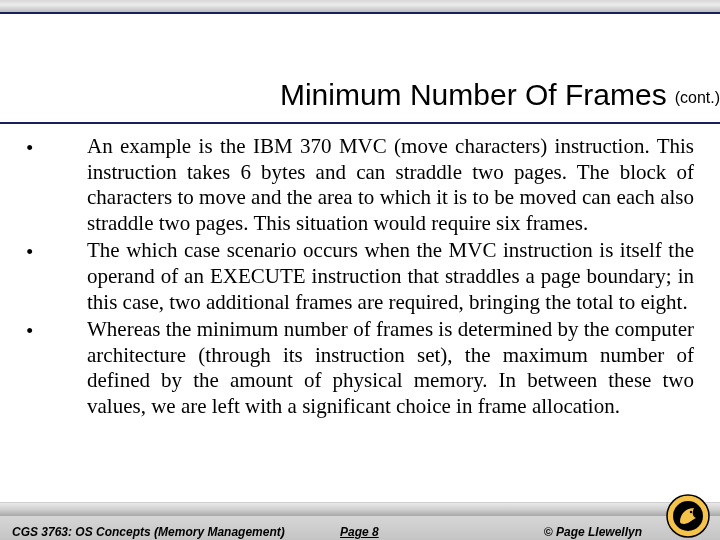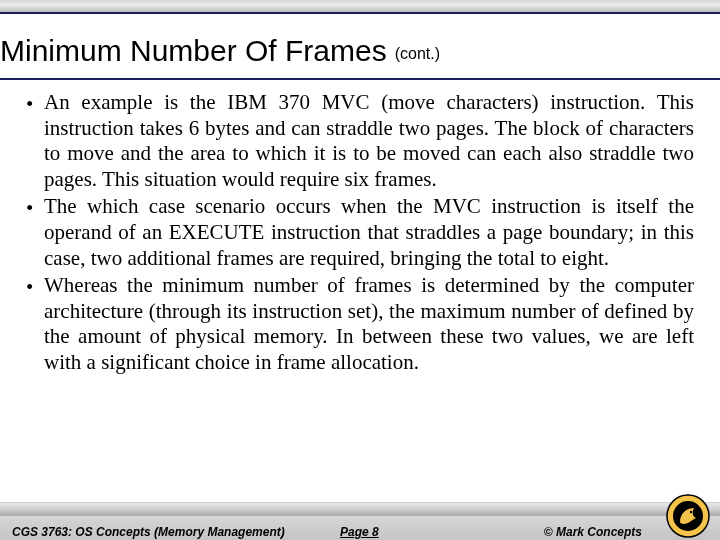--- a/index.html
+++ b/index.html
@@ -11,22 +11,23 @@
     overflow: hidden;
     position: relative;
   }
   .top-bar {
     width: 100%;
     height: 14px;
     background: linear-gradient(to bottom, #d8d8d8 0%, #ececec 40%, #bdbdbd 100%);
     border-bottom: 2px solid #1a1f5c;
   }
   .title-wrap {
-    text-align: left;
+    text-align: right;
     padding: 20px 0 4px 0;
+    margin-top: 44px;
   }
   .title {
     font-family: Arial, Helvetica, sans-serif;
     font-size: 30px;
     color: #000;
     display: inline;
   }
   .title-cont {
     font-family: Arial, Helvetica, sans-serif;
     font-size: 16px;
@@ -53,20 +54,21 @@
     margin-bottom: 2px;
     text-align: justify;
     text-justify: inter-word;
   }
   .bullet .dot {
     flex: 0 0 18px;
     padding-top: 2px;
   }
   .bullet .txt {
     flex: 1;
+    margin-left: 43px;
   }
   .footer {
     position: absolute;
     left: 0;
     right: 0;
     bottom: 0;
     height: 38px;
   }
   .footer-grad {
     height: 14px;
@@ -131,21 +133,21 @@
     <div class="dot">•</div>
     <div class="txt">Whereas the minimum number of frames is determined by the computer architecture (through its instruction set), the maximum number of defined by the amount of physical memory. In between these two values, we are left with a significant choice in frame allocation.</div>
   </div>
 </div>
 
 <div class="footer">
   <div class="footer-grad"></div>
   <div class="footer-bar">
     <span class="footer-left">CGS 3763: OS Concepts (Memory Management)</span>
     <span class="footer-page">Page 8</span>
-    <span class="footer-right">© Mark Concepts</span>
+    <span class="footer-right">© Page Llewellyn</span>
   </div>
   <div class="logo">
     <svg viewBox="0 0 44 44">
       <circle cx="22" cy="22" r="21" fill="#f6c34a" stroke="#000" stroke-width="1.5"></circle>
       <circle cx="22" cy="22" r="15" fill="#000"></circle>
       <path d="M14 28 C14 20, 20 14, 28 14 C26 18, 26 22, 30 24 C26 26, 22 30, 18 30 C16 30, 14 29, 14 28 Z" fill="#f6c34a"></path>
       <circle cx="25" cy="18" r="1.2" fill="#000"></circle>
     </svg>
   </div>
 </div>

